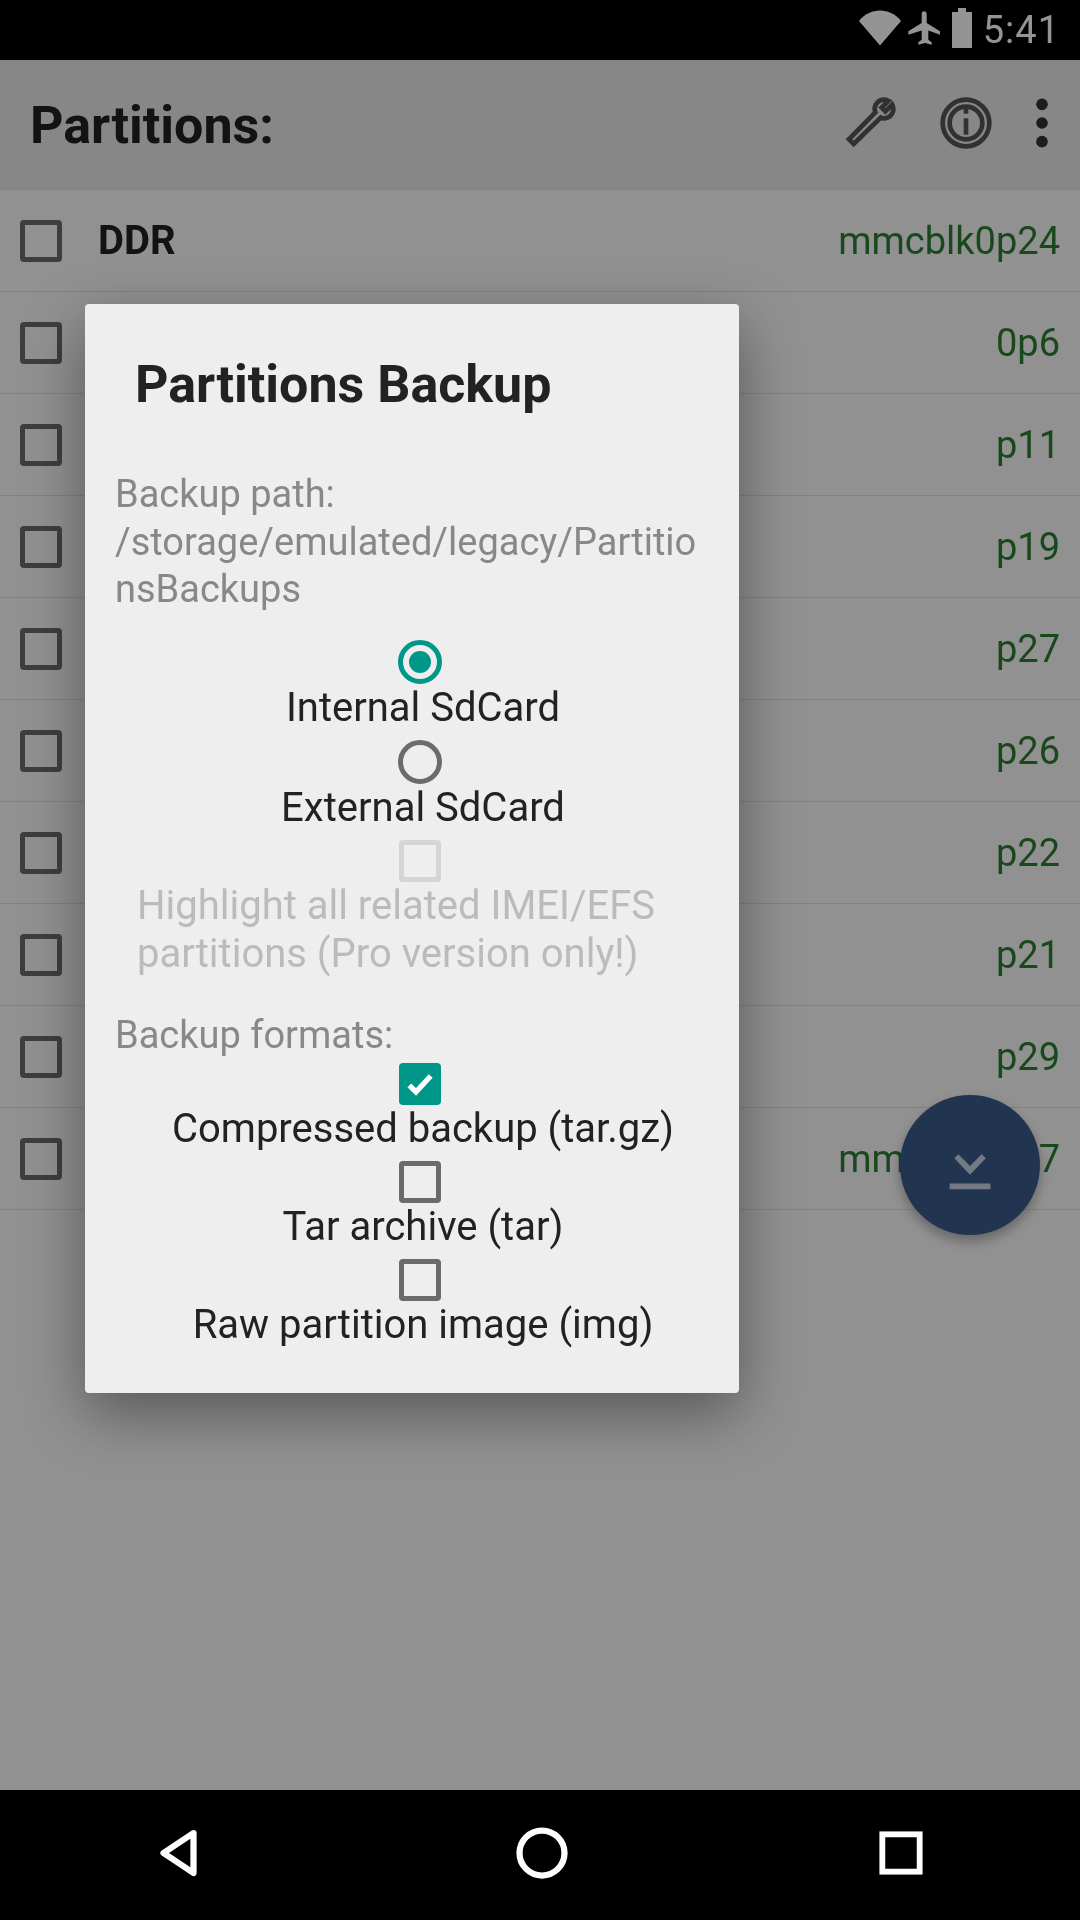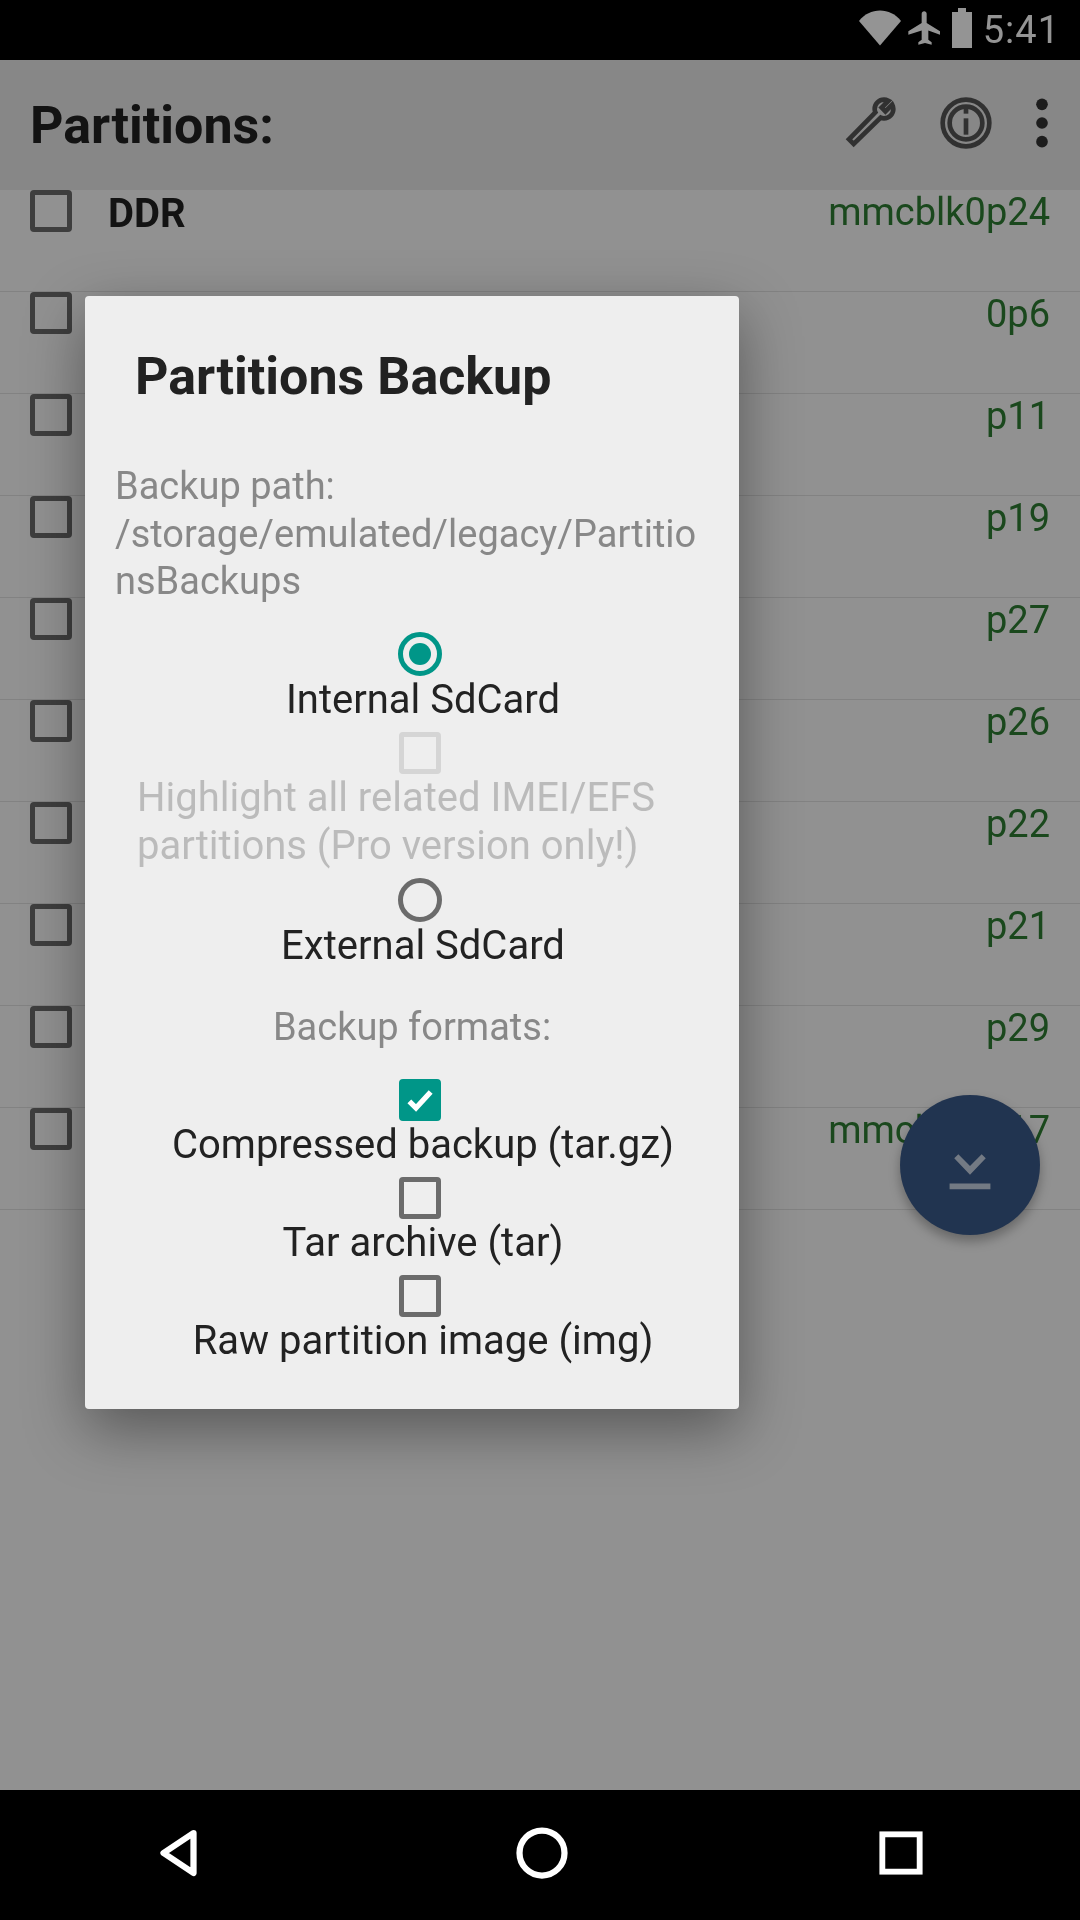--- a/index.html
+++ b/index.html
@@ -11,33 +11,33 @@
   .status-bar { height: 60px; background: #000; display: flex; align-items: center; justify-content: flex-end; padding: 0 20px; gap: 4px; color: #fff; }
   .status-bar .time { font-size: 38px; font-weight: 400; letter-spacing: 1px; color: #fff; margin-left: 4px; }
   
   
   .app-bar { height: 130px; background: #e8e8e8; display: flex; align-items: center; padding: 8px 30px; box-shadow: 0 4px 8px rgba(0,0,0,0.1); }
   .app-title { font-size: 52px; font-weight: 700; color: #222; flex: 1; }
   .app-actions { display: flex; align-items: center; gap: 40px; }
   
   
   .list { background: #fafafa; }
-  .list-row { display: flex; height: 102px; padding: 0 30px; border-bottom: 1px solid #e0e0e0; }
+  .list-row { display: flex; align-items: center; height: 102px; padding: 0 20px; border-bottom: 1px solid #e0e0e0; }
   .list-row .chk { width: 42px; height: 42px; border: 5px solid #6b6b6b; border-radius: 4px; margin-right: 36px; flex-shrink: 0; }
   .list-row .name { font-size: 40px; font-weight: 700; color: #222; flex: 1; }
   .list-row .dev { font-size: 38px; font-weight: 400; color: #2e7d32; }
   
   
   .fab { position: absolute; right: 40px; top: 1095px; width: 140px; height: 140px; border-radius: 50%; background: #3a5a8a; display: flex; align-items: center; justify-content: center; box-shadow: 0 6px 12px rgba(0,0,0,0.3); }
   
   
   .scrim { position: absolute; inset: 0; background: rgba(0,0,0,0.42); }
   
   
-  .dialog { position: absolute; left: 85px; top: 296px; width: 654px; background: #eeeeee; border-radius: 4px; box-shadow: 0 20px 60px rgba(0,0,0,0.4); padding: 50px 30px 40px 30px; }
+  .dialog { position: absolute; left: 85px; top: 304px; width: 654px; background: #eeeeee; border-radius: 4px; box-shadow: 0 20px 60px rgba(0,0,0,0.4); padding: 50px 30px 40px 30px; }
   .dialog-title { font-size: 52px; font-weight: 700; color: #222; margin: 0 0 56px 20px; }
   .dialog-sub { font-size: 38px; color: #888; line-height: 1.25; margin-bottom: 22px; }
   
   .opt-row { display: flex; align-items: center; min-height: 74px; padding: 4px 0; flex-direction: column; }
   .opt-row .lbl { font-size: 40px; color: #222; margin-left: 22px; line-height: 1.2; }
   .opt-row.disabled .lbl { color: #bbb; }
   
   .radio { width: 44px; height: 44px; border-radius: 50%; border: 5px solid #6b6b6b; flex-shrink: 0; position: relative; margin-left: 16px; }
   .radio.on { border-color: #009688; }
   .radio.on::after { content:""; position:absolute; inset: 6px; border-radius:50%; background:#009688; }
@@ -170,33 +170,33 @@
 
     <div class="dialog-sub">
       <span>Backup path:</span><br>
       <span style="word-break: break-all; text-align: right;">/storage/emulated/legacy/PartitionsBackups</span>
     </div>
 
     <div class="opt-row">
       <div class="radio on"></div>
       <div class="lbl">Internal SdCard</div>
     </div>
+    <div class="opt-row">
+      <div class="radio"></div>
+      <div class="lbl">External SdCard</div>
+    </div>
+
     <div class="opt-row disabled">
       <div class="cbx disabled"></div>
       <div class="lbl">Highlight all related IMEI/EFS partitions (Pro version only!)</div>
     </div>
 
-    <div class="opt-row">
-      <div class="radio"></div>
-      <div class="lbl">External SdCard</div>
-    </div>
-
     <div class="section-gap"></div>
 
-    <div class="dialog-sub" style="margin-bottom:24px;text-align:center;">Backup formats:</div>
+    <div class="dialog-sub" style="margin-bottom:0;">Backup formats:</div>
 
     <div class="opt-row">
       <div class="cbx on">
         <svg viewBox="0 0 24 24">
             <path fill="none" stroke="#fff" stroke-width="4" d="M4 13l5 5L20 6"></path>
           </svg>
       </div>
       <div class="lbl">Compressed backup (tar.gz)</div>
     </div>
     <div class="opt-row">

